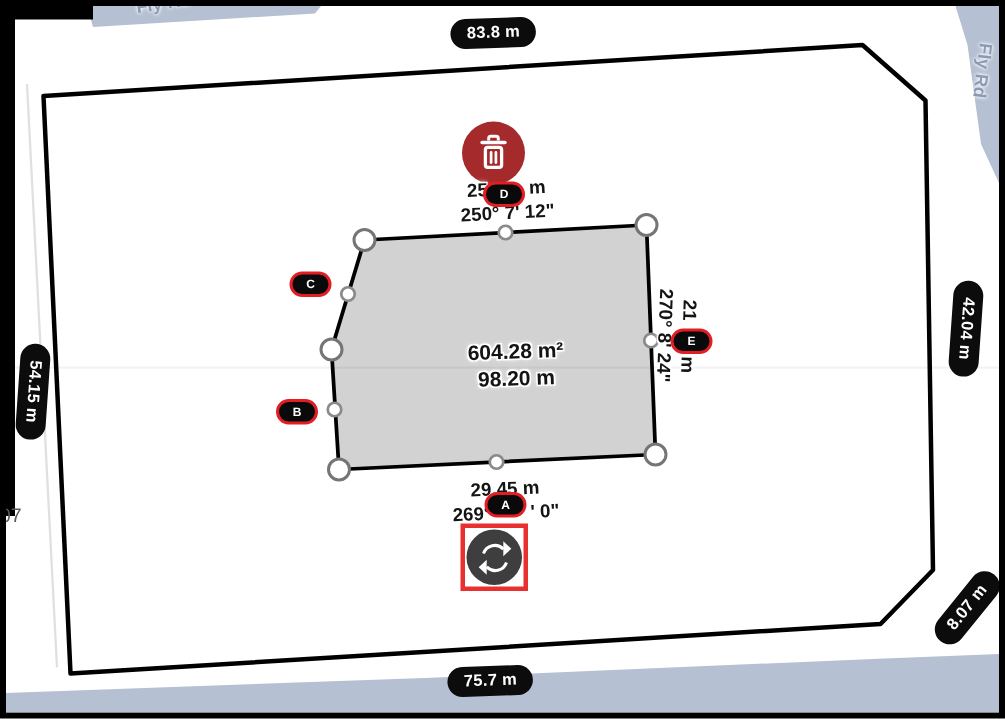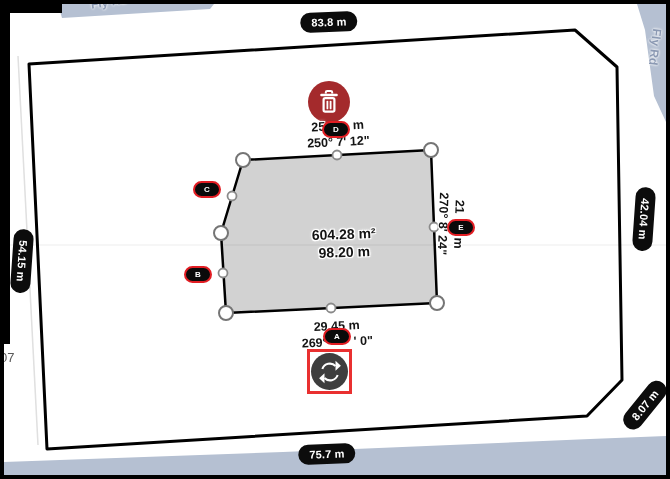--- a/index.html
+++ b/index.html
@@ -37,21 +37,21 @@
   
   .rotate-btn { position: absolute; left: 303px; top: 345px; width: 45px; height: 45px;
                 border: 3px solid #e93030; background: transparent; display: flex;
                 align-items: center; justify-content: center; cursor: pointer; }
   .rotate-circle { width: 37px; height: 37px; border-radius: 50%; background: #3e3e3e;
                    display: flex; align-items: center; justify-content: center; }
 
   .road-label { position: absolute; color: #8b99b3; font-weight: 700; font-size: 12px;
                 white-space: nowrap;
                 text-shadow: 0 0 2px #fff, 0 0 3px #fff; }
-  .parcel-num { position: absolute; left: -4px; top: 346px; color: #5a5a5a;
+  .parcel-num { position: absolute; left: -4px; top: 332px; color: #5a5a5a;
                 font-size: 13px; }
 </style>
 </head>
 <body>
 
 <div class="frame">
   <div class="map">
 
     <svg width="662" height="471" viewBox="0 0 662 471" style="position:absolute;left:0;top:0;">
 

